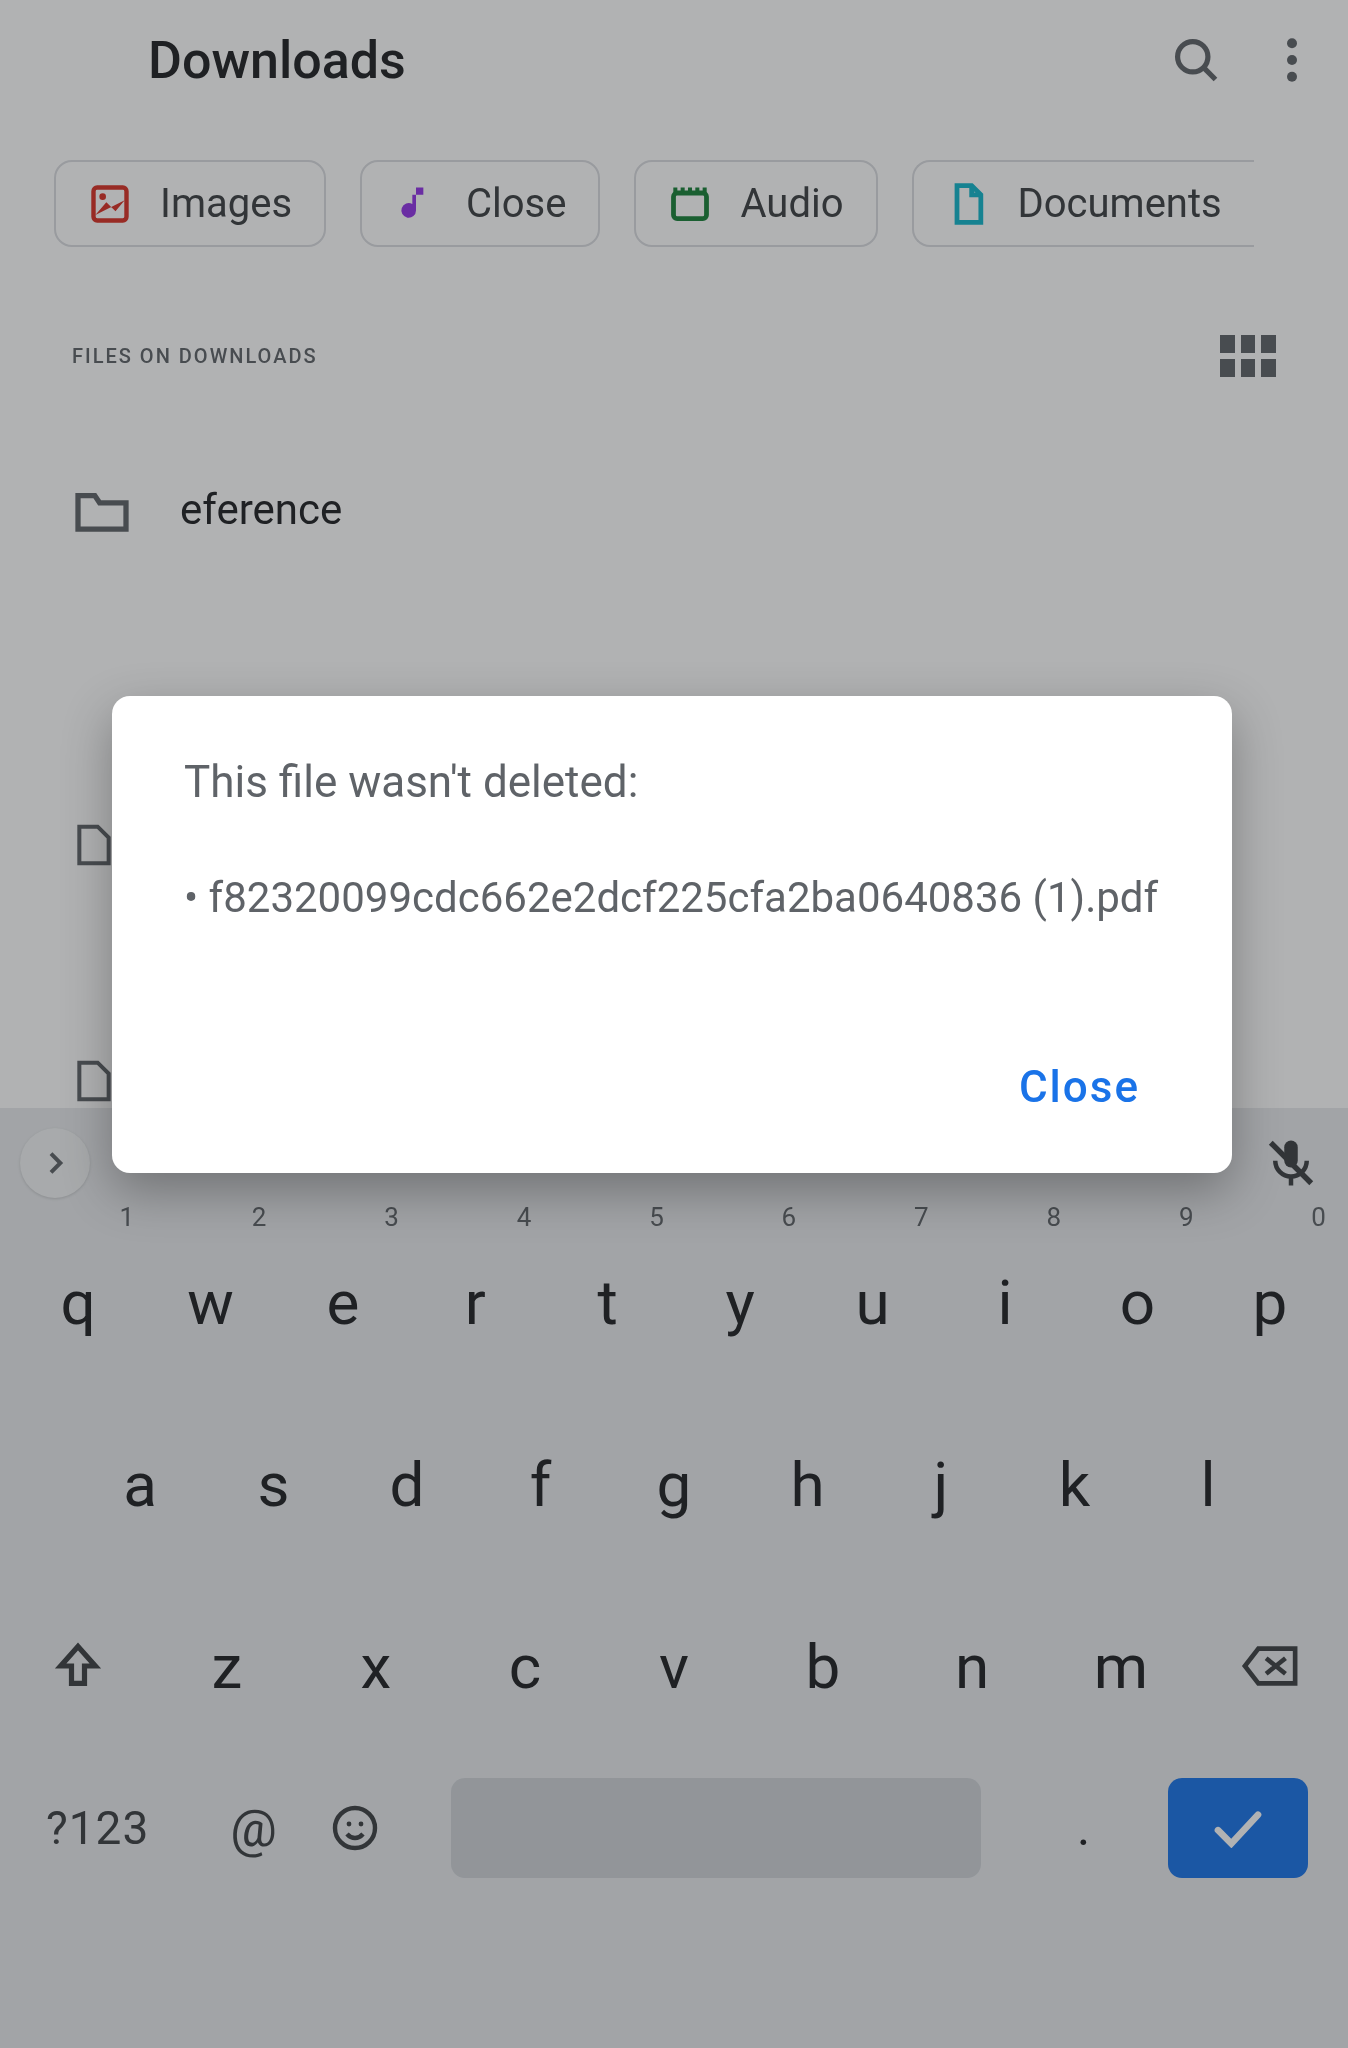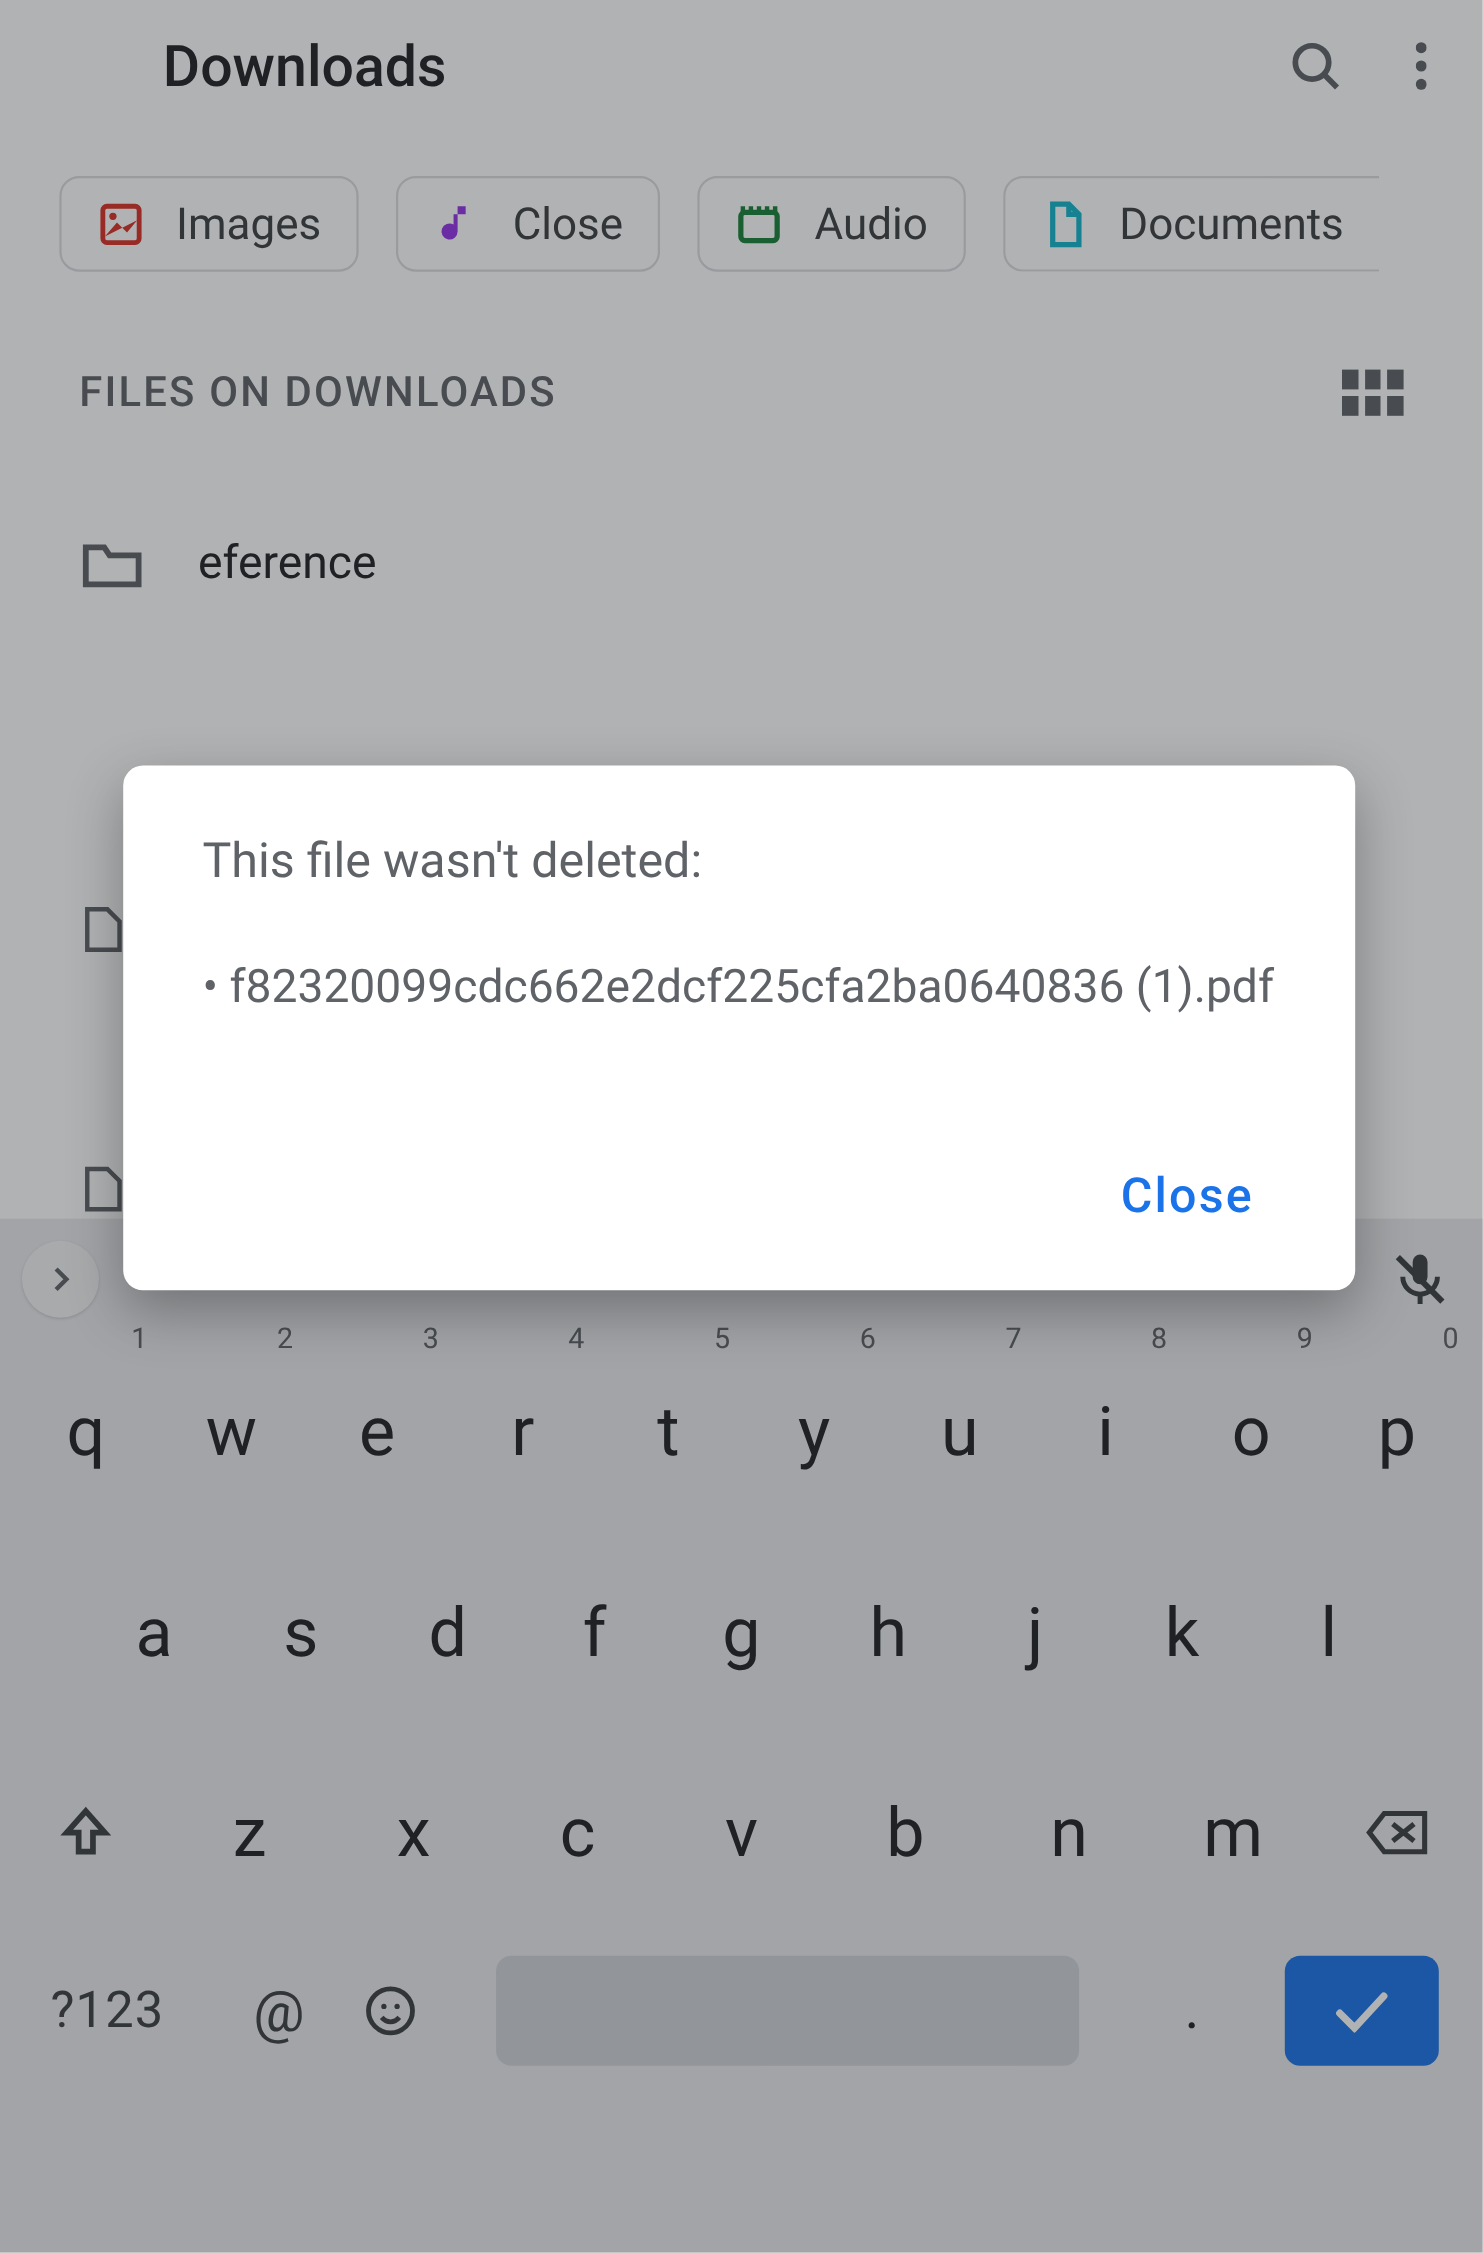--- a/index.html
+++ b/index.html
@@ -15,21 +15,21 @@
   .search-glass svg, .more-dots svg { display:block; }
 
   
   .chips { display:flex; gap:34px; padding: 40px 0 40px 28px; overflow:hidden;margin-left:26px; }
   .chip { display:flex; align-items:center; gap:28px; border:2px solid #dadce0; border-radius:18px; padding:18px 32px; font-size:40px; color:#3c4043; background:#fff; white-space:nowrap;}
   .chip-icon { width:44px; height:44px; display:flex; align-items:center; justify-content:center;}
   .chip:last-child { border-top-right-radius:0; border-bottom-right-radius:0; border-right:none;}
 
   
   .section-row { display:flex; align-items:center; justify-content:space-between; padding: 48px 72px 48px 72px; }
-  .section-label { font-size:38px; font-weight:500; letter-spacing:2px; color:#5f6368; }
+  .section-label { font-size:20px; font-weight:500; letter-spacing:2px; color:#5f6368; }
   .grid-toggle { width:56px; height:42px; display:grid; grid-template-columns:repeat(3,1fr); grid-template-rows:repeat(2,1fr); gap:6px;}
   .grid-toggle div { background:#5f6368; }
 
   
   .files { padding: 20px 0; }
   .file-row { display:flex; align-items:center; gap:48px; padding: 40px 72px; font-size:42px; color:#202124;}
   .folder-icon svg { display:block; }
 
   
   .keyboard { position:absolute; left:0; right:0; bottom:0; height:940px; background:#e8eaed; }

